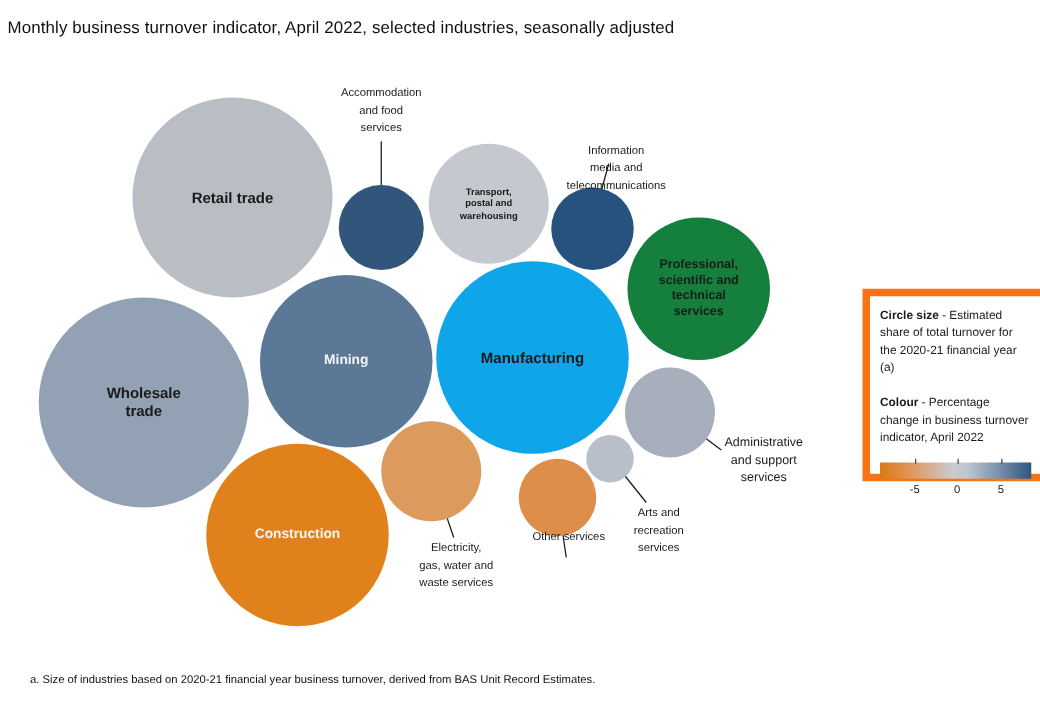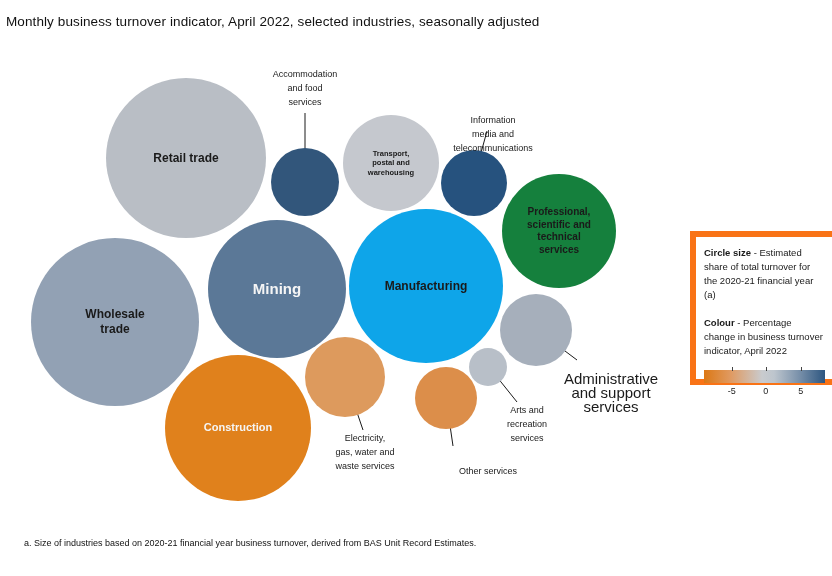--- a/index.html
+++ b/index.html
@@ -42,21 +42,21 @@
           <div>Wholesale</div>
           <div>trade</div>
         </div>
       </div>
       <div class="bubble" style="left: 106px; top: 78px; height: 160px; width: 160px; background: rgb(185, 190, 197);">
         <div class="bubble-label" style="color: rgb(26, 26, 26); font-size: 12px;">
           <div>Retail trade</div>
         </div>
       </div>
       <div class="bubble" style="left: 208px; top: 220px; height: 138px; width: 138px; background: rgb(91, 120, 151);">
-        <div class="bubble-label" style="color: rgb(245, 245, 245); font-size: 15px;">
+        <div class="bubble-label" style="color: rgb(245, 245, 245); font-size: 11px;">
           <div>Mining</div>
         </div>
       </div>
       <div class="bubble" style="left: 349px; top: 209px; height: 154px; width: 154px; background: #0ea5e9;">
         <div class="bubble-label" style="color: rgb(26, 26, 26); font-size: 12px;">
           <div>Manufacturing</div>
         </div>
       </div>
       <div class="bubble" style="left: 165px; top: 355px; height: 146px; width: 146px; background: rgb(224, 129, 28);">
         <div class="bubble-label" style="color: rgb(245, 245, 245); font-size: 11px;">
@@ -90,31 +90,31 @@
         <div>media and</div>
         <div>telecommunications</div>
       </div>
       <div class="bubble" style="left: 305px; top: 337px; height: 80px; width: 80px; background: rgb(221, 154, 93);"></div>
       <div class="ext-label" style="left: 365px; top: 431px; font-size: 9px;">
         <div>Electricity,</div>
         <div>gas, water and</div>
         <div>waste services</div>
       </div>
       <div class="bubble" style="left: 415px; top: 367px; height: 62px; width: 62px; background: rgb(220, 142, 74);"></div>
-      <div class="ext-label" style="left: 455px; top: 464px; font-size: 9px; margin-left: 33px;">
+      <div class="ext-label" style="left: 455px; top: 422px; font-size: 9px;">
         <div>Other services</div>
       </div>
       <div class="bubble" style="left: 469px; top: 348px; height: 38px; width: 38px; background: rgb(184, 191, 200);"></div>
       <div class="ext-label" style="left: 527px; top: 403px; font-size: 9px;">
         <div>Arts and</div>
         <div>recreation</div>
         <div>services</div>
       </div>
       <div class="bubble" style="left: 500px; top: 294px; height: 72px; width: 72px; background: rgb(166, 175, 187);"></div>
-      <div class="ext-label" style="left: 611px; top: 348px; font-size: 15px; margin-top: 24px;">
+      <div class="ext-label" style="left: 611px; top: 348px; font-size: 10px;">
         <div>Administrative</div>
         <div>and support</div>
         <div>services</div>
       </div>
     </div>
 
   <div class="legend">
     <p><span class="b">Circle size</span><span> - Estimated share of total turnover for the 2020-21 financial year (a)</span></p>
     <p><span class="b">Colour</span><span> - Percentage change in business turnover indicator, April 2022</span></p>
     <div class="colorbar-wrap">

